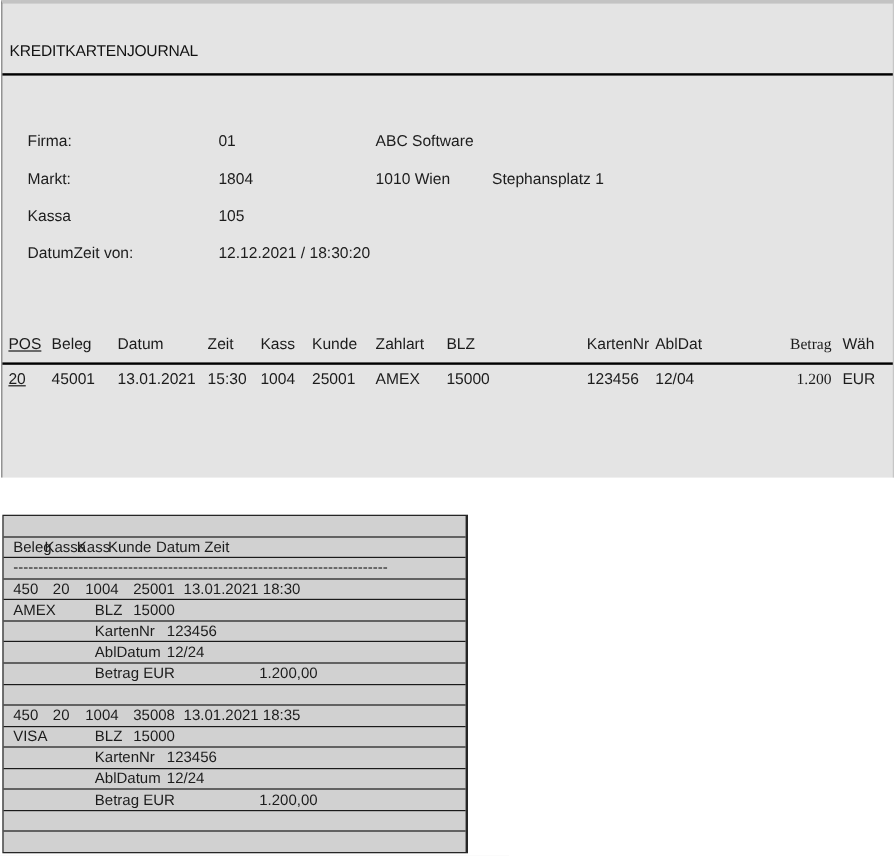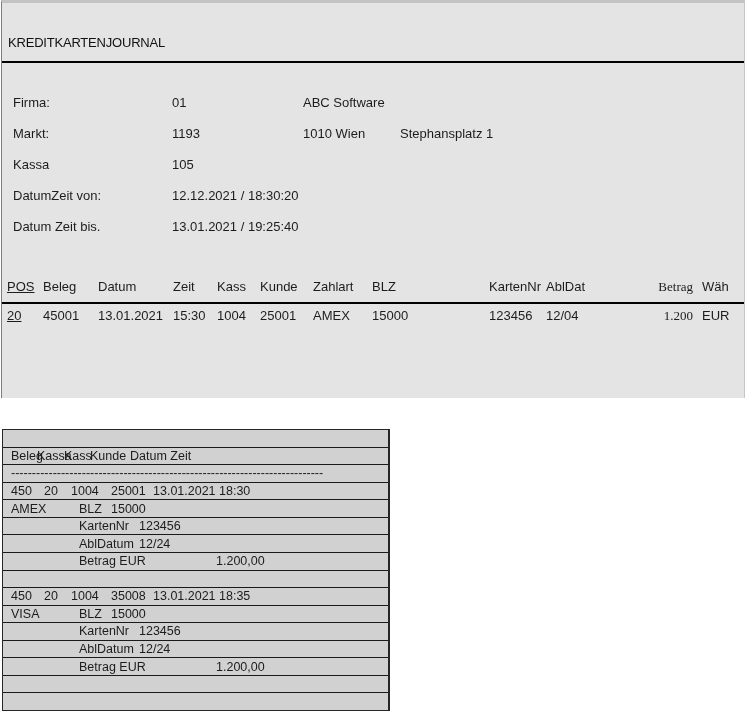--- a/index.html
+++ b/index.html
@@ -11,21 +11,21 @@
   .top-panel{position:absolute;left:1px;top:0;width:744px;height:398px;
              box-sizing:border-box;background:#e4e4e4;
              border-top:3px solid #c3c3c3;border-left:1px solid #7d7d7d;
              border-right:1px solid #c6c6c6;font-size:13px;padding-left:30px;}
   .title{position:absolute;left:6px;top:32px;margin:0;font-size:13px;
          font-weight:normal;letter-spacing:-0.2px;color:#111;}
   .hr{position:absolute;left:0;right:0;height:2px;background:#000;}
   .hr-title{top:58px;}
   .hr-data{top:299px;}
 
-  .field{position:absolute;left:6px;right:0;height:16px;}
+  .field{position:absolute;left:16px;right:0;height:16px;margin-top:15px;}
   .field span{position:absolute;white-space:pre;}
   .f-label{left:5px;}
   .f-v1{left:164px;}
   .f-v2{left:295px;}
   .f-v3{left:392px;}
 
   .trow{position:absolute;left:0;right:0;height:16px;}
   .trow span{position:absolute;white-space:pre;}
   .c-pos{left:5px;text-decoration:underline;}      .c-beleg{left:41px;}   .c-datum{left:96px;}
   .c-zeit{left:171px;}   .c-kass{left:215px;}   .c-kunde{left:258px;}
@@ -59,35 +59,31 @@
   <h1 class="title">KREDITKARTENJOURNAL</h1>
   <div class="hr hr-title"></div>
 
   <div class="field" style="top:92px">
     <span class="f-label">Firma:</span>
     <span class="f-v1">01</span>
     <span class="f-v2">ABC Software</span>
   </div>
   <div class="field" style="top:123px">
     <span class="f-label">Markt:</span>
-    <span class="f-v1">1193</span>
+    <span class="f-v1">1804</span>
     <span class="f-v2">1010 Wien</span>
     <span class="f-v3">Stephansplatz 1</span>
   </div>
   <div class="field" style="top:154px">
     <span class="f-label">Kassa</span>
     <span class="f-v1">105</span>
   </div>
   <div class="field" style="top:185px">
     <span class="f-label">DatumZeit von:</span>
     <span class="f-v1">12.12.2021 / 18:30:20</span>
-  </div>
-  <div class="field" style="top:216px">
-    <span class="f-label">Datum Zeit bis.</span>
-    <span class="f-v1">13.01.2021 / 19:25:40</span>
   </div>
 
   <div class="trow thead">
     <span class="c-pos">POS</span>
     <span class="c-beleg">Beleg</span>
     <span class="c-datum">Datum</span>
     <span class="c-zeit">Zeit</span>
     <span class="c-kass">Kass</span>
     <span class="c-kunde">Kunde</span>
     <span class="c-zahlart">Zahlart</span>

